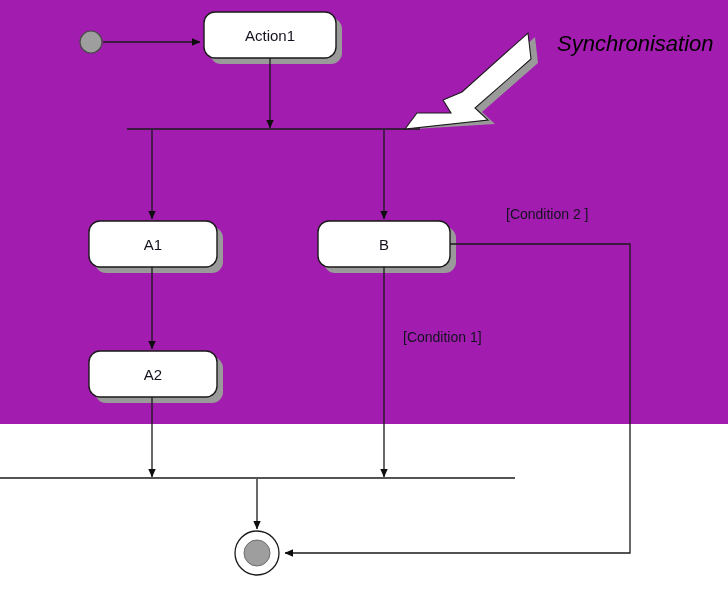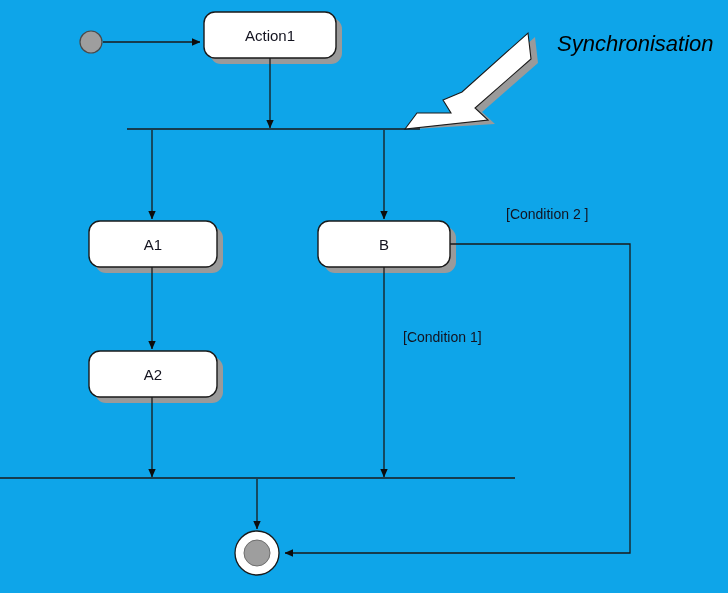--- a/index.html
+++ b/index.html
@@ -10,22 +10,22 @@
   }
   body {
     font-family: "Liberation Sans", sans-serif;
     width: 728px;
     height: 593px;
     overflow: hidden;
   }
   #canvas {
     position: relative;
     width: 728px;
-    height: 593px;
-    background: #0ea5e9;
+    height: 424px;
+    background: #a21caf;
   }
   #diagram-svg {
     position: absolute;
     left: 0;
     top: 0;
     width: 728px;
     height: 593px;
     display: block;
   }
   .node-label {

